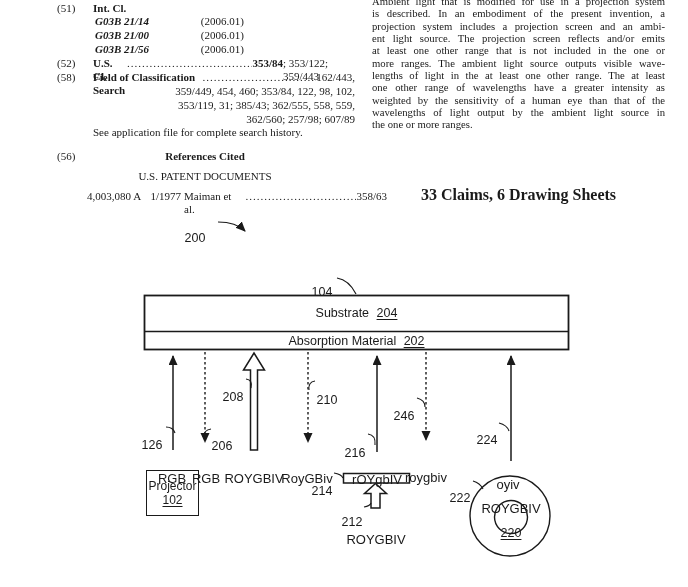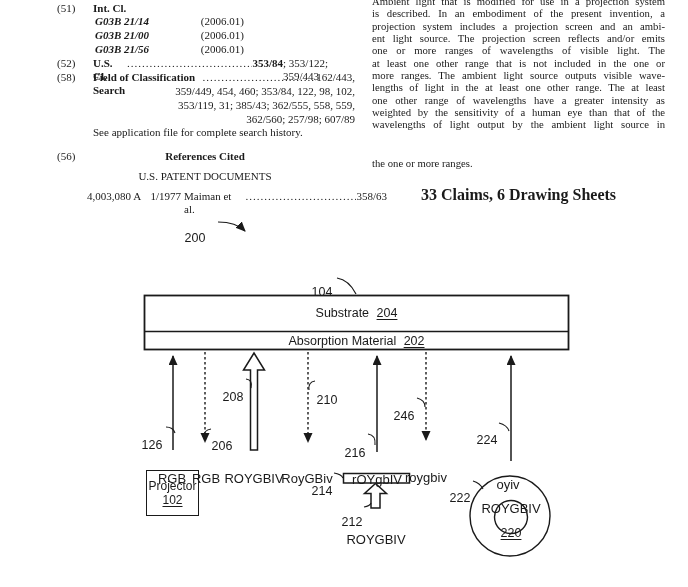--- a/index.html
+++ b/index.html
@@ -19,21 +19,21 @@
   .leader { flex:1 1 auto; overflow:hidden; white-space:nowrap; padding:0 3px; letter-spacing:1px; }
   .right { text-align:right; }
   .center { text-align:center; }
   .code { display:inline-block; width:103px; margin-left:40px; }
   .entry { display:flex; align-items:baseline; padding-left:32px; }
   .entry .eno { width:66px; }
   .entry .edate { width:35px; }
   
   .abscol { position:absolute; left:372px; top:-5px; width:293px; font-size:10.7px; line-height:12.35px; }
   .al { text-align:justify; text-align-last:justify; white-space:nowrap; }
-  .al.last { text-align-last:left;margin-top:26px; }
+  .al.last { text-align-last:left; }
   .claims { position:absolute; left:372px; top:186px; width:293px; text-align:center; font-weight:bold; font-size:16px; }
   
   .figsvg { position:absolute; left:0; top:0; }
   .fl { position:absolute; transform:translate(-50%,-50%); white-space:nowrap;
         font-family:"Liberation Sans", sans-serif; font-size:12.5px; color:#1a1a1a;margin-top:16px; }
   .beam { font-size:13px; }
   .u { text-decoration:underline; text-underline-offset:1.5px; }
   .scr-row { position:absolute; left:144px; width:425px; text-align:center;
              font-family:"Liberation Sans", sans-serif; font-size:12.5px; }
   .scr-sub { top:295px; height:37px; line-height:37px; }
@@ -100,21 +100,20 @@
     <span class="leader">..............................</span>
     <span>358/63</span>
   </div>
 </div>
 
 <div class="abscol">
   <div class="al">Ambient light that is modified for use in a projection system</div>
   <div class="al">is described. In an embodiment of the present invention, a</div>
   <div class="al">projection system includes a projection screen and an ambi-</div>
   <div class="al">ent light source. The projection screen reflects and/or emits</div>
-  <div class="al">one or more ranges of wavelengths of visible light. The</div>
   <div class="al">at least one other range that is not included in the one or</div>
   <div class="al">more ranges. The ambient light source outputs visible wave-</div>
   <div class="al">lengths of light in the at least one other range. The at least</div>
   <div class="al">one other range of wavelengths have a greater intensity as</div>
   <div class="al">weighted by the sensitivity of a human eye than that of the</div>
   <div class="al">wavelengths of light output by the ambient light source in</div>
   <div class="al last">the one or more ranges.</div>
 </div>
 <div class="claims">33 Claims, 6 Drawing Sheets</div>
 

